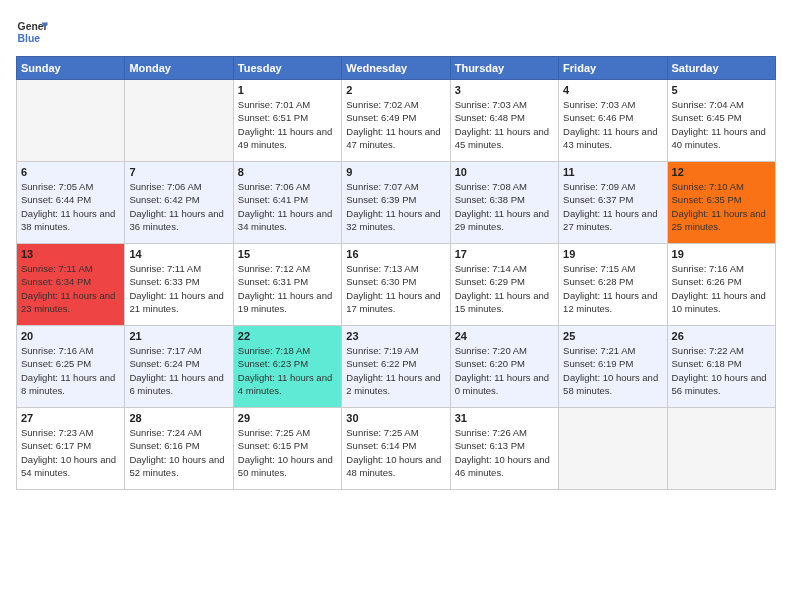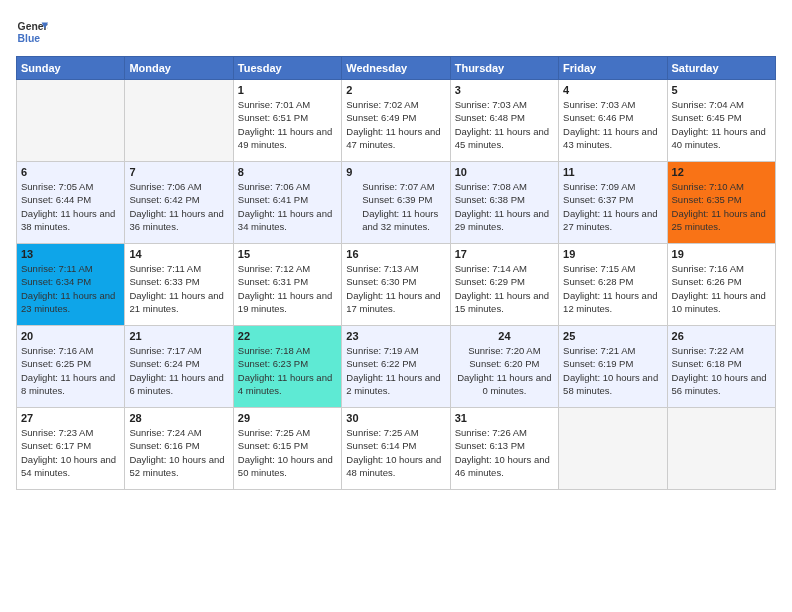--- a/index.html
+++ b/index.html
@@ -156,21 +156,21 @@
 Daylight: 11 hours and 36 minutes.</div>
         </td>
         <td style="background: rgb(238, 242, 255);">
           <span class="day-num">8</span>
           <div class="day-info" style="white-space: pre-line;">Sunrise: 7:06 AM
 Sunset: 6:41 PM
 Daylight: 11 hours and 34 minutes.</div>
         </td>
         <td style="background: rgb(238, 242, 255);">
           <span class="day-num">9</span>
-          <div class="day-info" style="white-space: pre-line; margin-left: 16px;">Sunrise: 7:07 AM
+          <div class="day-info" style="white-space: pre-line;">Sunrise: 7:07 AM
 Sunset: 6:39 PM
 Daylight: 11 hours and 32 minutes.</div>
         </td>
         <td style="background: rgb(238, 242, 255);">
           <span class="day-num">10</span>
           <div class="day-info" style="white-space: pre-line;">Sunrise: 7:08 AM
 Sunset: 6:38 PM
 Daylight: 11 hours and 29 minutes.</div>
         </td>
         <td style="background: rgb(238, 242, 255);">
@@ -180,21 +180,21 @@
 Daylight: 11 hours and 27 minutes.</div>
         </td>
         <td style="background: #f97316;">
           <span class="day-num">12</span>
           <div class="day-info" style="white-space: pre-line;">Sunrise: 7:10 AM
 Sunset: 6:35 PM
 Daylight: 11 hours and 25 minutes.</div>
         </td>
       </tr>
       <tr>
-        <td style="background: #0ea5e9;">
+        <td style="background: #ef4444;">
           <span class="day-num">13</span>
           <div class="day-info" style="white-space: pre-line;">Sunrise: 7:11 AM
 Sunset: 6:34 PM
 Daylight: 11 hours and 23 minutes.</div>
         </td>
         <td style="background: rgb(255, 255, 255);">
           <span class="day-num">14</span>
           <div class="day-info" style="white-space: pre-line;">Sunrise: 7:11 AM
 Sunset: 6:33 PM
 Daylight: 11 hours and 21 minutes.</div>
@@ -248,21 +248,21 @@
           <div class="day-info" style="white-space: pre-line;">Sunrise: 7:18 AM
 Sunset: 6:23 PM
 Daylight: 11 hours and 4 minutes.</div>
         </td>
         <td style="background: rgb(238, 242, 255);">
           <span class="day-num">23</span>
           <div class="day-info" style="white-space: pre-line;">Sunrise: 7:19 AM
 Sunset: 6:22 PM
 Daylight: 11 hours and 2 minutes.</div>
         </td>
-        <td style="background: rgb(238, 242, 255); text-align: center;">
+        <td style="background: rgb(238, 242, 255);">
           <span class="day-num">24</span>
           <div class="day-info" style="white-space: pre-line;">Sunrise: 7:20 AM
 Sunset: 6:20 PM
 Daylight: 11 hours and 0 minutes.</div>
         </td>
         <td style="background: rgb(238, 242, 255);">
           <span class="day-num">25</span>
           <div class="day-info" style="white-space: pre-line;">Sunrise: 7:21 AM
 Sunset: 6:19 PM
 Daylight: 10 hours and 58 minutes.</div>

